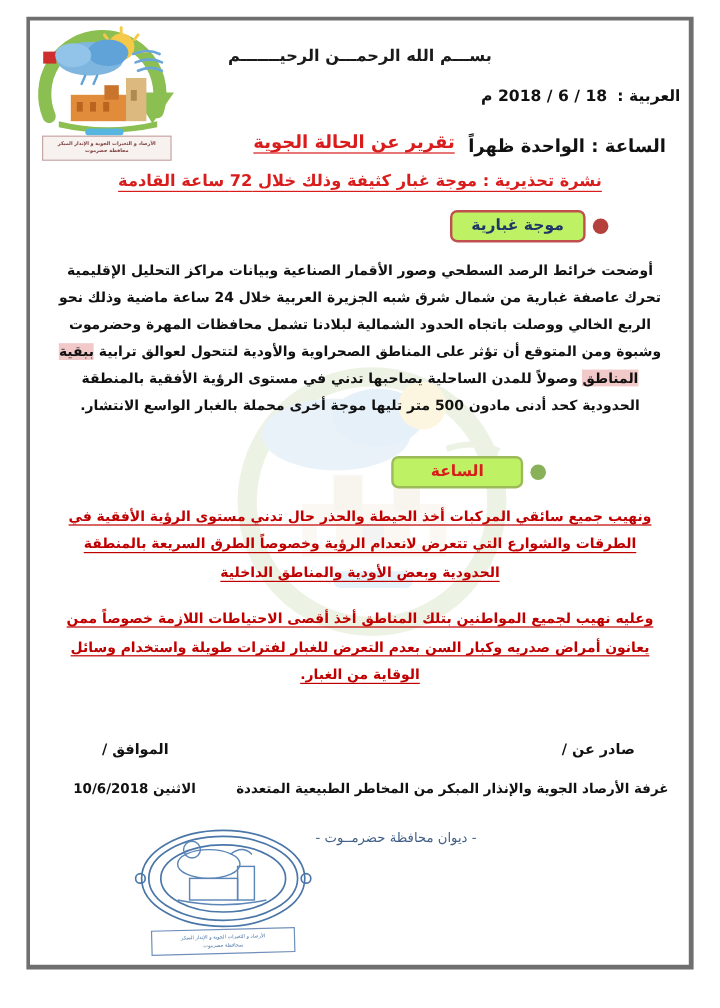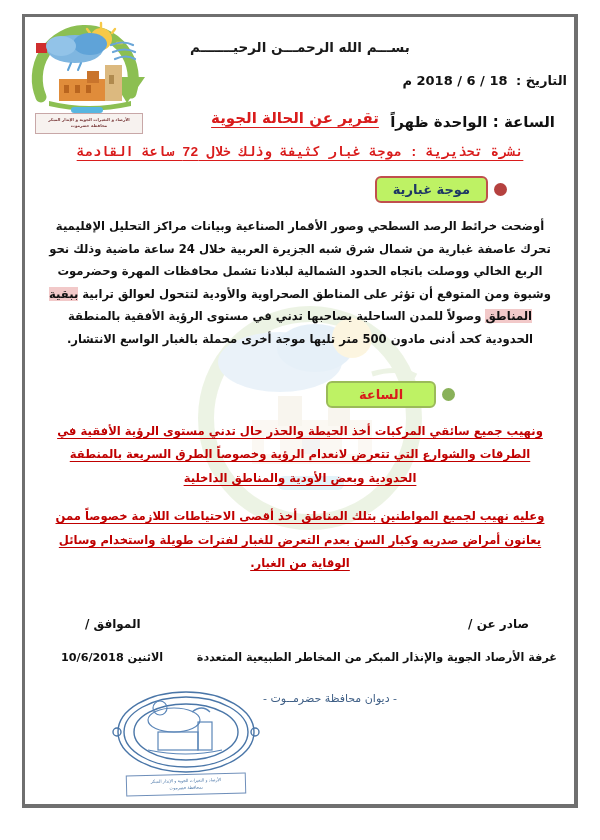--- a/index.html
+++ b/index.html
@@ -133,21 +133,20 @@
   
   .warn-headline {
     margin-top: 6px;
     text-align: center;
     font-size: 13.5px;
     font-weight: bold;
     color: #d91c1c;
     text-decoration: underline;
     text-underline-offset: 4px;
     direction: rtl;
-    font-family: Liberation Mono, monospace;
   }
 
   
   .badge-row {
     display: flex;
     align-items: center;
     justify-content: flex-start;
     margin-top: 16px;
     padding-right: 68px;
     direction: rtl;
@@ -285,21 +284,21 @@
     </svg>
   </div>
 
   <div class="page-inner">
 
     <div class="header">
 
       <div class="bismillah">بســـم الله الرحمـــن الرحيـــــــم</div>
 
       <div class="date-line">
-        <span class="lbl">التاريخ :</span>
+        <span class="lbl">العربية :</span>
         <span>18 / 6 / 2018 م</span>
       </div>
 
       <div class="time-line">
         <span class="lbl">الساعة :</span>
         <span>الواحدة ظهراً</span>
       </div>
 
       <div class="report-title">تقرير عن الحالة الجوية</div>
 

